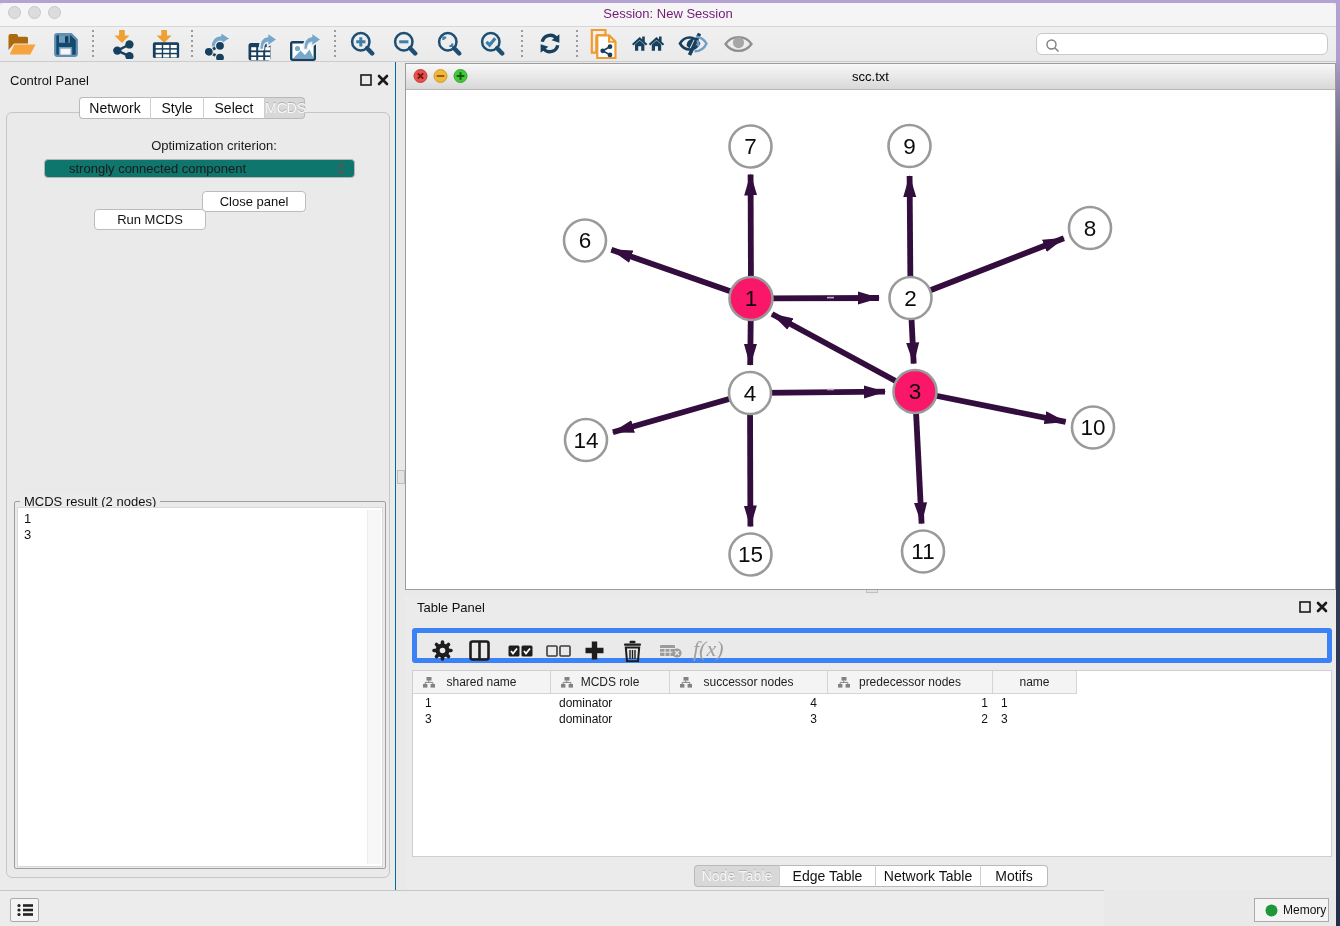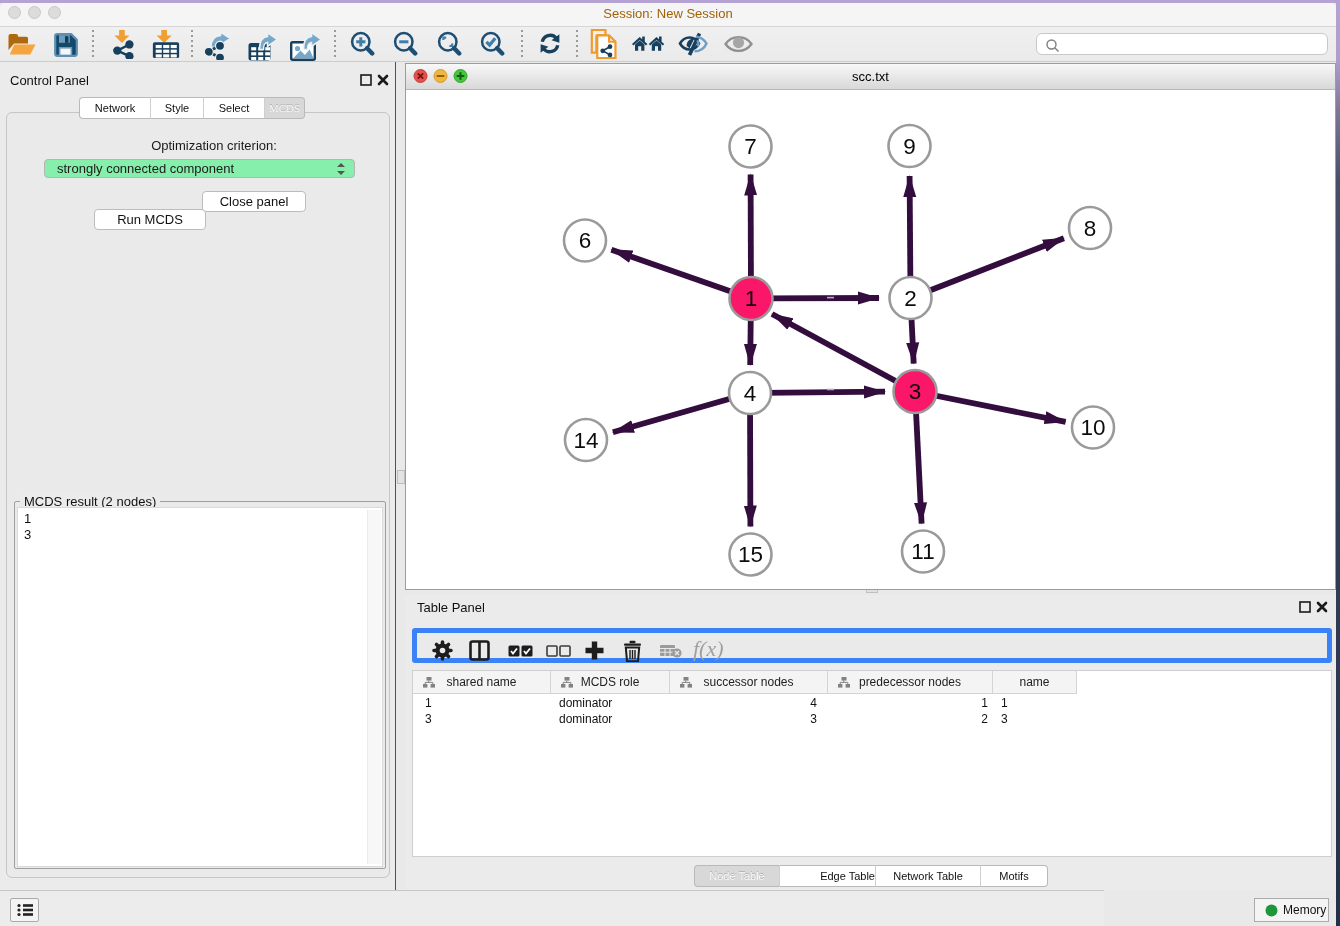--- a/index.html
+++ b/index.html
@@ -6,37 +6,37 @@
 html,body { width:1340px; height:926px; overflow:hidden; }
 body { font-family:"Liberation Sans", sans-serif; background:#e9e9e9; position:relative; }
 .abs { position:absolute; }
 
 #deskTop { left:0; top:0; width:1340px; height:3px; background:#b4a2d2; }
 #deskRight { left:1336px; top:0; width:4px; height:926px;
   background:linear-gradient(#b4a2d2 0px, #af9dcd 60px, #7e7896 110px, #4a4f66 180px, #3a4158 400px, #2b3450 760px, #243048 926px); }
 
 #titlebar { left:0; top:3px; width:1336px; height:24px; background:#f5f5f5; border-bottom:1px solid #d6d6d6; border-radius:5px 5px 0 0;}
 .tl { position:absolute; top:3px; width:13px; height:13px; border-radius:50%; background:#dcdcdc; border:1px solid #c8c8c8; }
-#title-text { position:absolute; top:3px; left:0; width:100%; text-align:center; font-size:13px; color:#a16207; }
+#title-text { position:absolute; top:3px; left:0; width:100%; text-align:center; font-size:13px; color:#701a75; }
 
 #toolbar { left:0; top:27px; width:1336px; height:35px; background:linear-gradient(#f0f0f0,#eaeaea); border-bottom:1px solid #cccccc; }
 .sep { position:absolute; top:3px; height:29px; width:2px;
   background-image:repeating-linear-gradient(#9a9a9a 0 2px, transparent 2px 5px); background-size:2px 100%; background-repeat:no-repeat; background-position:center; }
 #searchbox { position:absolute; left:1036px; top:6px; width:292px; height:22px; background:#fff; border:1px solid #c9c9c9; border-radius:6px; }
 
 #cpanel { left:0; top:62px; width:396px; height:828px; background:#ebebeb; border-right:1px solid #0369a1; }
 .panel-head { font-size:13px; color:#111; }
 #cp-border { position:absolute; left:6px; top:50px; width:384px; height:766px; border:1px solid #c6c6c6; border-radius:6px; background:#eaeaea; }
-.seg { position:absolute; display:flex; font-size:11px; }
+.seg { position:absolute; display:flex; font-size:14px; }
 .seg span { display:block; background:#fff; border-top:1px solid #b9b9b9; border-bottom:1px solid #b9b9b9; border-right:1px solid #cfcfcf; color:#111; text-align:center; line-height:20px; height:22px; }
 .seg span:first-child { border-left:1px solid #b9b9b9; border-radius:4px 0 0 4px; }
 .seg span:last-child { border-right:1px solid #b9b9b9; border-radius:0 4px 4px 0; }
 .seg span.sel { background:#d8d8d8; color:#f7f7f7; text-shadow:0 -1px 0 #b0b0b0; }
 #opt-label { position:absolute; left:0; top:76px; width:428px; text-align:center; font-size:13px; color:#1a1a1a; }
-#dropdown { position:absolute; left:44px; top:97px; width:311px; height:19px; background:#86efac; border:1px solid #b5b5b5; border-radius:4px; font-size:13px; color:#1a1a1a; line-height:17px; padding-left:12px; }
+#dropdown { position:absolute; left:44px; top:97px; width:311px; height:19px; background:#0f766e; border:1px solid #b5b5b5; border-radius:4px; font-size:13px; color:#1a1a1a; line-height:17px; padding-left:24px; }
 .macbtn { position:absolute; height:21px; background:#fff; border:1px solid #bcbcbc; border-radius:4px; font-size:13px; color:#111; text-align:center; line-height:19px; }
 #groupbox { position:absolute; left:14px; top:439px; width:372px; height:368px; border:1px solid #9f9f9f; border-radius:2px; }
 #grouptitle { position:absolute; left:5px; top:-8px; background:#ebebeb; padding:0 4px; font-size:13px; color:#111; }
 #groupwhite { position:absolute; left:2px; top:5px; width:366px; height:360px; background:#fff; border:1px solid #d9d9d9; }
 #gw-scroll { position:absolute; right:1px; top:2px; width:14px; height:99%; background:#f7f7f7; border-left:1px solid #ececec; }
 
 #iframe-win { left:405px; top:63px; width:931px; height:527px; border:1px solid #9c9c9c; background:#fff; }
 #if-title { position:absolute; left:0; top:0; width:100%; height:26px; background:linear-gradient(#f8f8f8,#d8d8d8); border-bottom:1px solid #b8b8b8; }
 #if-title .t { position:absolute; width:100%; text-align:center; top:5px; font-size:13px; color:#000; }
 
@@ -222,21 +222,21 @@
       <rect x="1" y="1" width="10" height="10" fill="none" stroke="#1a1a1a" stroke-width="1.6"></rect>
     </svg>
   <svg class="icon" style="left:377px;top:12px;" width="12" height="12">
       <path d="M2 2 L10 10 M10 2 L2 10" stroke="#1a1a1a" stroke-width="2.6" stroke-linecap="round"></path>
     </svg>
   <div id="cp-border"></div>
   <div class="seg" style="left:79px;top:35px;">
     <span style="width:72px;">Network</span>
       <span style="width:53px;">Style</span>
       <span style="width:61px;">Select</span>
-      <span class="sel" style="width:40px;font-family:Liberation Serif, serif;">MCDS</span>
+      <span class="sel" style="width:40px;">MCDS</span>
   </div>
   <div id="opt-label">Optimization criterion:</div>
   <div id="dropdown">strongly connected component
     <svg width="10" height="14" style="position:absolute;right:8px;top:2px;">
       <path d="M1 5 L5 1 L9 5 Z" fill="#555"></path>
         <path d="M1 9 L5 13 L9 9 Z" fill="#555"></path>
     </svg>
   </div>
   <div class="macbtn" style="left:94px;top:147px;width:112px;">Run MCDS</div>
   <div class="macbtn" style="left:202px;top:129px;width:104px;">Close panel</div>
@@ -423,21 +423,21 @@
     <div class="trow" style="left:510px;top:24px;width:65px;text-align:right;">1</div>
     <div class="trow" style="left:588px;top:24px;">1</div>
     <div class="trow" style="left:12px;top:40px;">3</div>
     <div class="trow" style="left:146px;top:40px;">dominator</div>
     <div class="trow" style="left:339px;top:40px;width:65px;text-align:right;">3</div>
     <div class="trow" style="left:510px;top:40px;width:65px;text-align:right;">2</div>
     <div class="trow" style="left:588px;top:40px;">3</div>
   </div>
   <div class="seg" style="left:289px;top:270px;">
     <span class="sel" style="width:86px;">Node Table</span>
-      <span style="width:96px;text-align:right;">Edge Table</span>
+      <span style="width:96px;">Edge Table</span>
       <span style="width:105px;">Network Table</span>
       <span style="width:67px;">Motifs</span>
   </div>
 </div>
 
 <div class="abs" id="statusbar">
   <div id="listbtn">
     <svg width="16" height="14" style="position:absolute;left:6px;top:4px;">
       <circle cx="2" cy="2.5" r="1.6" fill="#222"></circle>
         <rect x="6" y="1.2" width="10" height="2.6" fill="#222"></rect>

